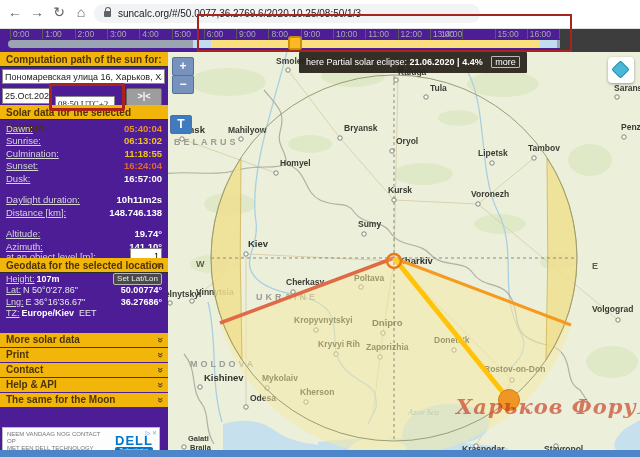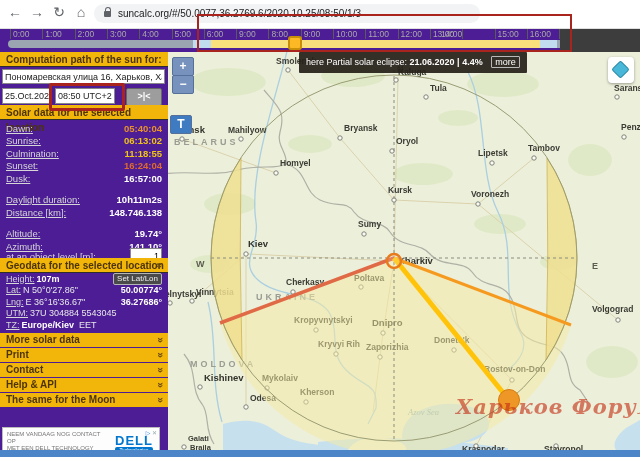--- a/index.html
+++ b/index.html
@@ -33,22 +33,22 @@
   
   #sidebar{position:absolute;left:0;top:52px;width:168px;height:398px;background:#4c1d95;z-index:4;}
   .section-header{position:absolute;left:0;width:168px;height:15px;background:#f2b60a;color:#4d3405;
                   font-size:10px;font-weight:bold;line-height:15px;padding-left:6px;box-sizing:border-box;
                   border-bottom:1px solid #2d2d2d;cursor:pointer;}
   .hdr-ico{position:absolute;right:5px;top:0;font-weight:bold;color:#6b4a06;transform:rotate(90deg);font-size:10px;}
   #address-input{position:absolute;left:2px;top:17px;width:163px;height:15px;border:1px solid #888;
                  font-size:9px;padding:0 2px;box-sizing:border-box;color:#222;}
   #date-input{position:absolute;left:2px;top:36px;width:50px;height:16px;border:1px solid #888;
               font-size:9px;padding:0 2px;box-sizing:border-box;color:#222;}
-  #time-input{position:absolute;left:55px;top:36px;width:60px;height:16px;border:1px solid #888;
-              font-size:9px;padding:0 2px;box-sizing:border-box;color:#222;}
+  #time-input{position:absolute;left:55px;top:44px;width:60px;height:16px;border:1px solid #888;
+              font-size:9px;padding:0 2px;box-sizing:border-box;color:#222;font-family:Liberation Serif, serif;}
   #sync-btn{position:absolute;left:126px;top:36px;width:34px;height:16px;background:#9d9d9d;
             border:1px solid #666;color:#fff;font-size:9px;font-weight:bold;line-height:14px;
             text-align:center;border-radius:2px;cursor:pointer;}
   #solar-rows{position:absolute;left:0;top:70px;width:168px;}
   .solar-row{display:flex;justify-content:space-between;padding:0 6px;height:12.5px;align-items:center;}
   .solar-row.gap{margin-top:9px;}
   .solar-label{font-size:9.5px;color:#d6d6d6;text-decoration:underline;cursor:pointer;white-space:nowrap;}
   .solar-value{font-size:9.5px;font-weight:bold;white-space:nowrap;}
   #object-row{position:absolute;left:0;top:196px;width:168px;display:flex;justify-content:space-between;
               padding:0 6px;box-sizing:border-box;align-items:center;}
@@ -238,24 +238,20 @@
     </div>
     <div class="geo-row">
       <span class="geo-label">Lat:</span>
       <span>N 50°0'27.86"</span>
       <span class="geo-val-right">50.00774°</span>
     </div>
     <div class="geo-row">
       <span class="geo-label">Lng:</span>
       <span>E 36°16'36.67"</span>
       <span class="geo-val-right">36.27686°</span>
-    </div>
-    <div class="geo-row">
-      <span class="geo-label">UTM:</span>
-      <span>37U 304884 5543045</span>
     </div>
     <div class="geo-row">
       <span class="geo-label">TZ:</span>
       <span class="geo-bold">Europe/Kiev</span>
       <span style="margin-left:5px">EET</span>
     </div>
   </div>
 
   <div id="menu-list">
       <div class="menu-item">More solar data<span class="hdr-ico">»</span></div>

